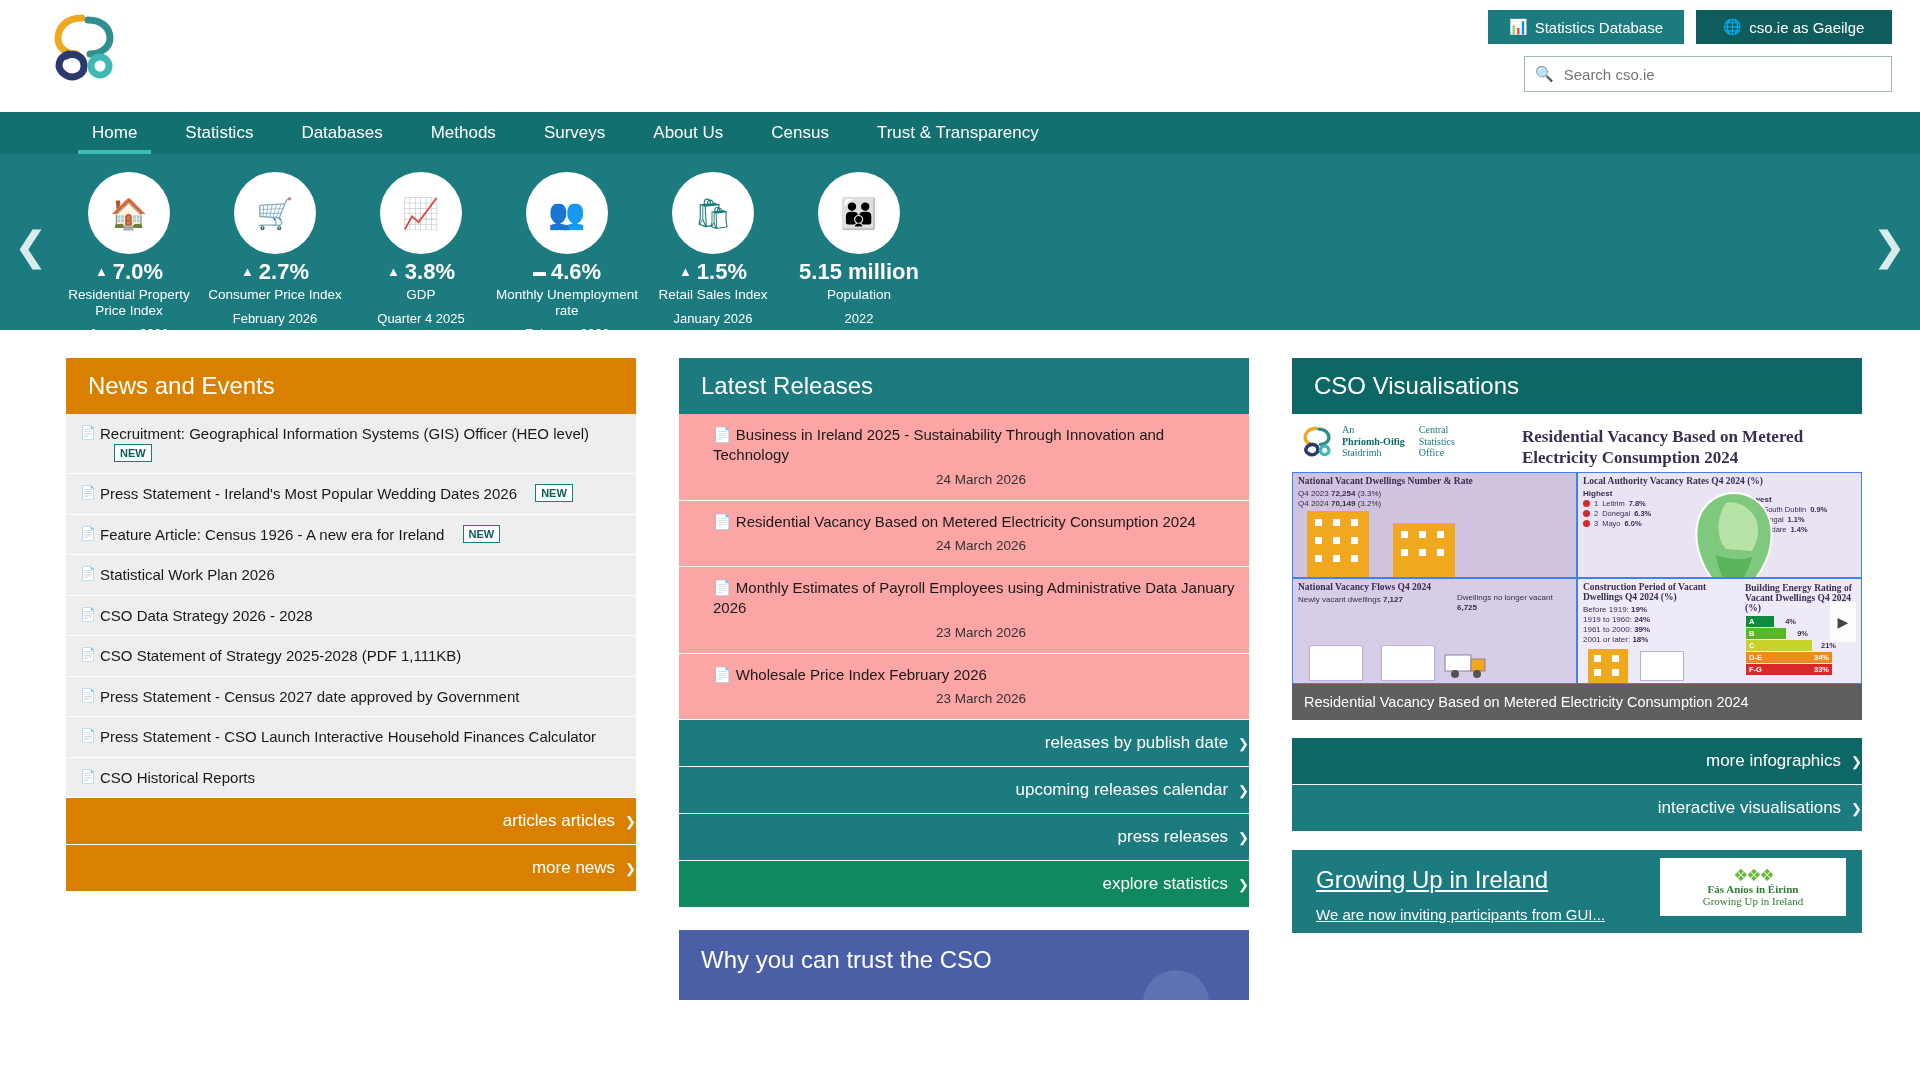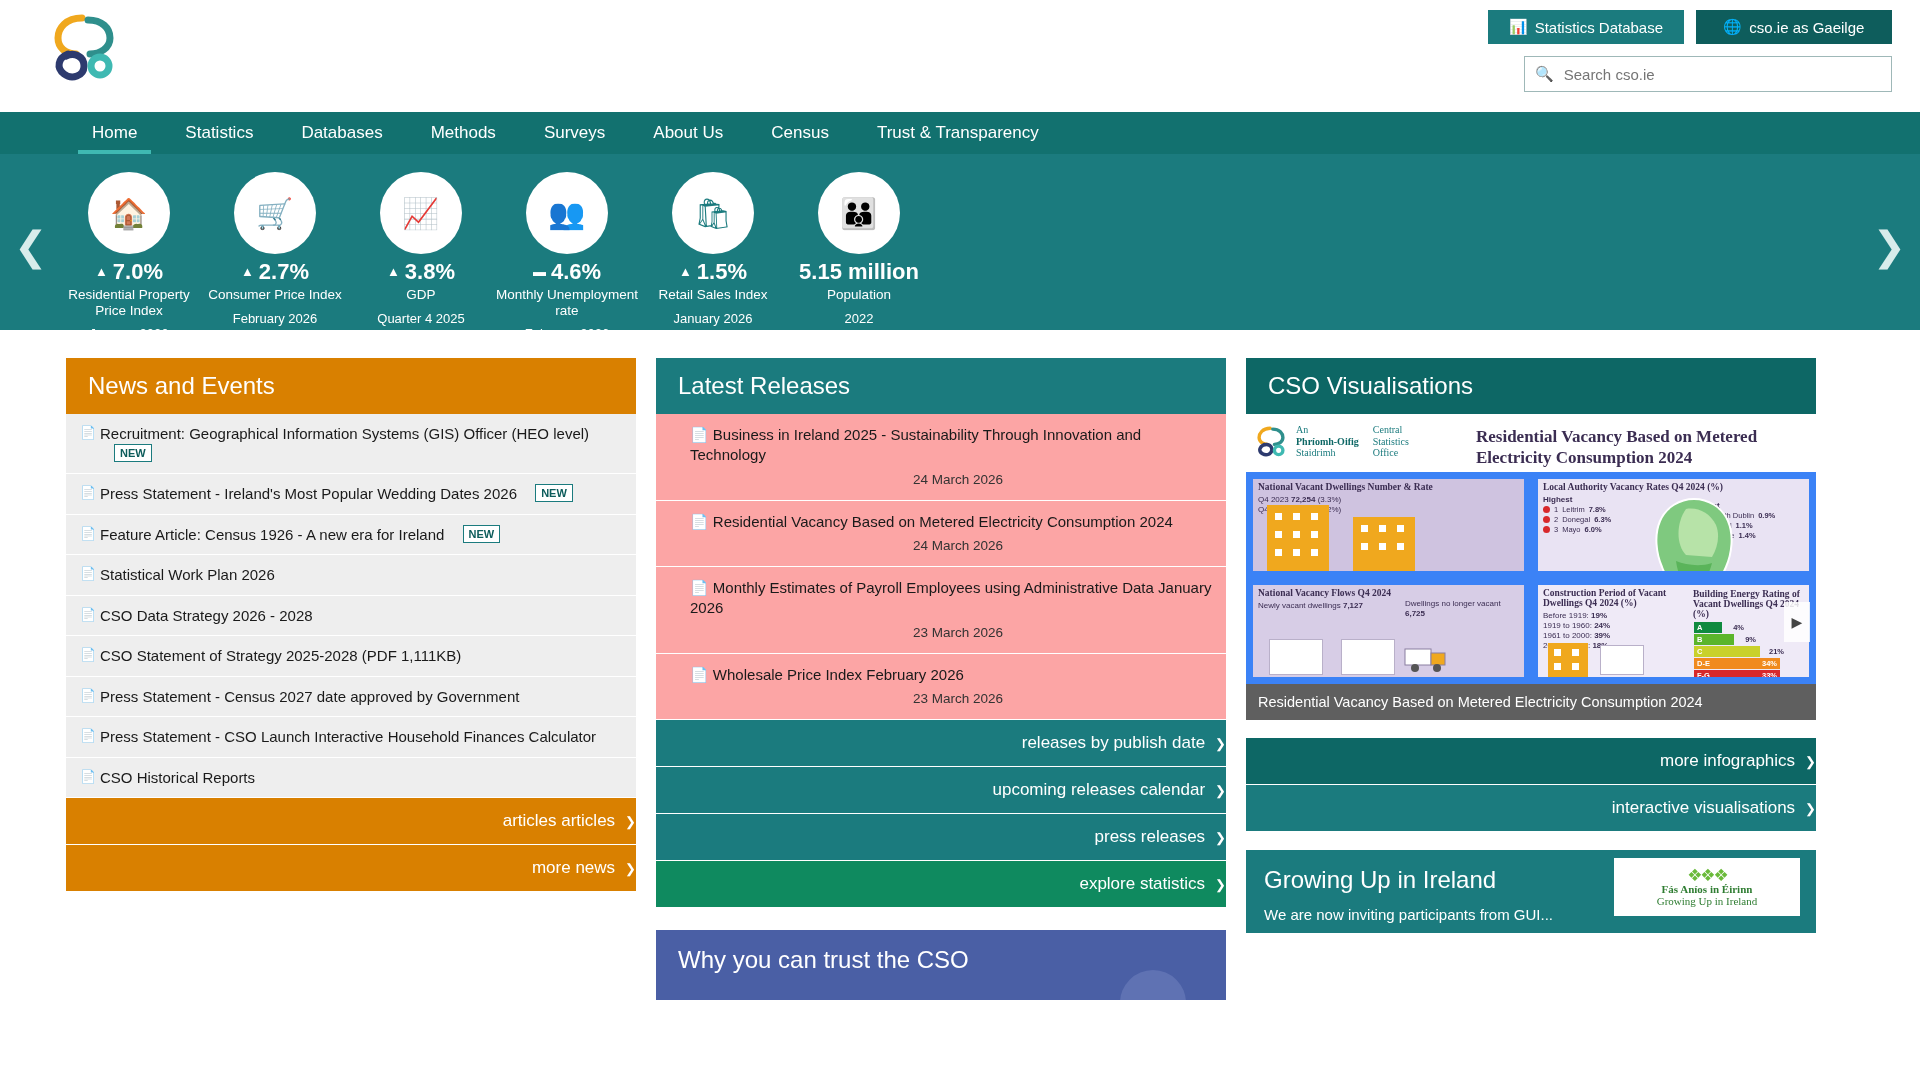--- a/index.html
+++ b/index.html
@@ -160,21 +160,21 @@
     cursor: pointer;
     user-select: none;
     line-height: 1;
   }
   .carousel-arrow.left { left: 14px; }
   .carousel-arrow.right { right: 14px; }
 
   
   .main {
     display: flex;
-    gap: 20px;
+    gap: 43px;
     padding: 28px 56px 0 66px;
   }
   .col { width: 570px; }
   .col.news { width: 570px; }
   .col.releases { width: 570px; }
   .col.vis { width: 570px; }
 
   .panel-header {
     color: #ffffff;
     font-size: 24px;
@@ -260,22 +260,23 @@
     padding: 10px 12px;
   }
   .vis-bottom-space { height: 18px; background: #ffffff; }
 
   
   .grow-panel {
     margin-top: 18px;
     background: #1b7b7e;
     min-height: 60px;
     position: relative;
-    padding: 16px 18px 10px;
+    padding: 16px 24px 10px;
     color: #ffffff;
+    text-decoration: underline;
   }
   .grow-title { font-size: 24px; }
   .grow-logo {
     position: absolute;
     right: 16px;
     top: 8px;
     width: 186px;
     height: 58px;
     background: #ffffff;
     display: flex;
@@ -313,21 +314,21 @@
   .ig-logo-txt { font-family: "Liberation Serif", serif; font-size: 10px; color:#1b7b7e; line-height:1.15; }
   .ig-logo-txt b { color:#0d6765; }
   .ig-title {
     position: absolute; right: 10px; top: 12px; width: 330px;
     font-family: "Liberation Serif", serif;
     font-size: 17px; font-weight: bold; color: #3b2d52; line-height: 1.25;
     text-align: left;
   }
   .ig-grid { position: absolute; left:0; top: 58px; right:0; bottom: 0; display: grid;
              grid-template-columns: 1fr 1fr; grid-template-rows: 1fr 1fr; }
-  .ig-cell { position: relative; border: 7px solid #3b82f6; overflow: hidden; }
+  .ig-cell { position: relative; border: 1px solid #3b82f6; overflow: hidden; }
   .ig-c1 { background: #cfc3e0; }
   .ig-c2 { background: #e9e3f3; }
   .ig-c3 { background: #d7cde6; }
   .ig-c4 { background: #efeaf7; }
   .ig-h { font-family: "Liberation Serif", serif; font-size: 9.5px; font-weight: bold; color: #3b2d52; padding: 3px 5px; }
   .ig-sub { font-size: 8px; color: #3b2d52; padding: 0 5px; line-height: 1.25; }
   .bldg { position: absolute; bottom: 0; background: #f0a81e; }
   .bldg .win { position:absolute; width: 7px; height: 7px; background:#fff; }
   .house { position:absolute; bottom: 2px; background:#fff; border:1px solid #b9b0c9; }
   .map-ie { position:absolute; right: 8px; top: 8px; width: 96px; height: 112px; }

